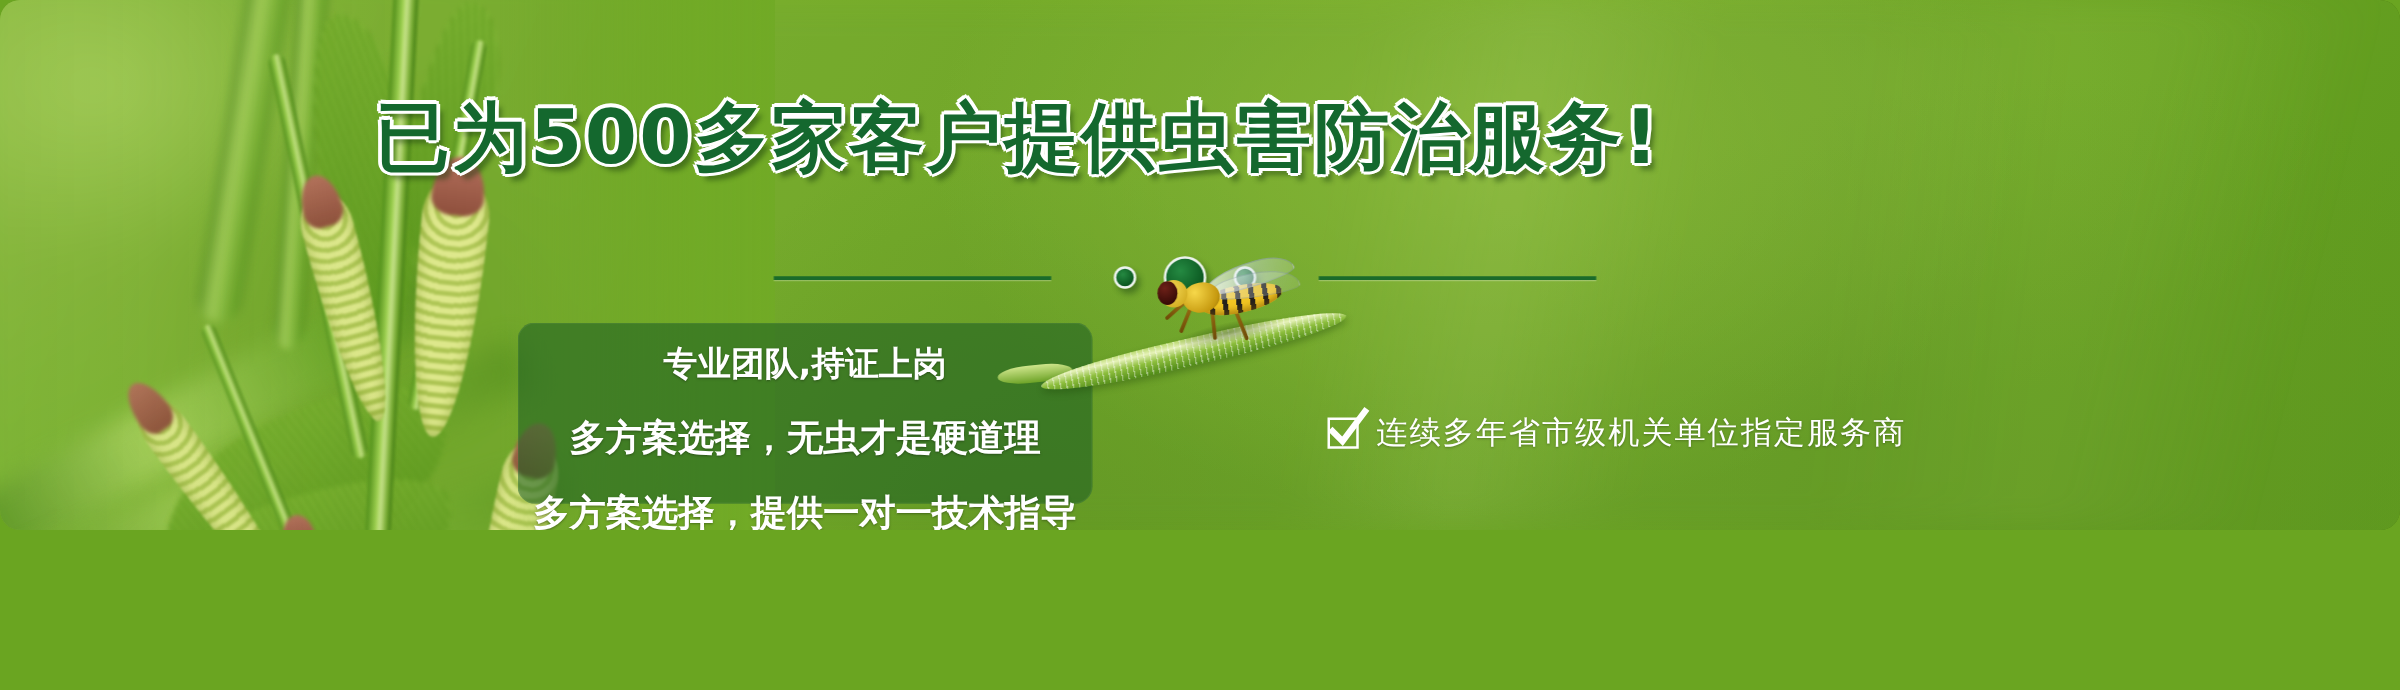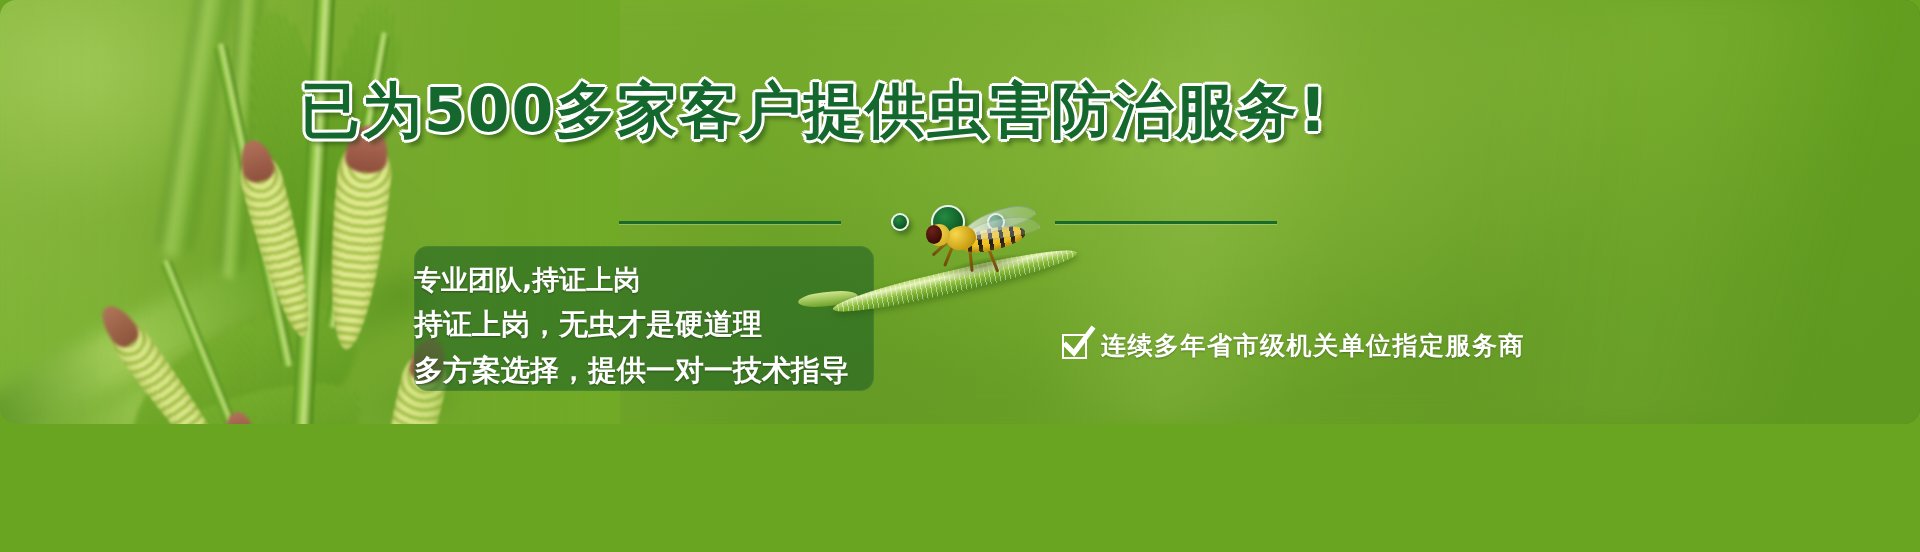--- a/index.html
+++ b/index.html
@@ -164,28 +164,28 @@
     flex:0 0 auto; border-radius:50%;
     background:radial-gradient(circle at 38% 32%, #258a42, #0d5c24 65%, #07461a);
     border:2px solid rgba(255,255,255,.92);
     box-shadow:3px 4px 5px rgba(20,60,15,.45);
   }
   .sep .dot.small { width:18px;  height:18px; }
   .sep .dot.big   { width:34px;  height:34px; margin:0 22px; }
 
   
   .claims {
-    position:absolute; left:414px; top:246px;
+    position:absolute; left:414px; top:258px;
     width:460px; height:145px;
     border-radius:14px;
     background:rgba(26,92,34,.56);
     box-shadow:inset 0 0 0 1px rgba(255,255,255,.06);
     padding:14px 0 0 0;
-    display:flex; flex-direction:column; align-items:flex-start; justify-content:flex-start;
-    gap:2px;
+    display:flex; flex-direction:column; align-items:center; justify-content:flex-start;
+    gap:16px;
   }
   .claims .line {
     color:#ffffff; font-weight:bold; white-space:nowrap;
     font-family:"DejaVu Sans","Liberation Sans",sans-serif;
     text-shadow:0 1px 2px rgba(0,0,0,.35);
   }
   .claims .line.l1 { font-size:27px; line-height:40px; letter-spacing:0px; }
   .claims .line.l2 { font-size:29px; line-height:44px; letter-spacing:0px; }
   .claims .line.l3 { font-size:29px; line-height:44px; letter-spacing:0px; }
 
@@ -257,21 +257,21 @@
   .fly .leg.g4 { left:26px; top:34px; transform:rotate(48deg); height:20px; }
   .fly-shadow {
     position:absolute; left:120px; top:58px; width:86px; height:16px;
     background:radial-gradient(ellipse at 50% 50%, rgba(40,70,10,.45), rgba(40,70,10,0) 72%);
     transform:rotate(-12deg);
   }
 
   
   .checklist {
     position:absolute; left:1062px; top:332px;
-    display:flex; flex-direction:column; gap:22px;font-weight:bold;
+    display:flex; flex-direction:column; gap:22px;
   }
   .check-row { display:flex; align-items:center; gap:14px; }
   .check-box {
     position:relative; width:25px; height:25px; flex:0 0 auto;
     border:2px solid #ffffff;
   }
   .check-box svg { position:absolute; left:-3px; top:-9px; overflow:visible; }
   .check-label {
     color:#ffffff; font-size:25px; line-height:28px;
     letter-spacing:1.5px; white-space:nowrap;
@@ -351,21 +351,21 @@
   <div class="sep">
     <span class="rule left"></span>
     <span class="dot small"></span>
     <span class="dot big"></span>
     <span class="dot small"></span>
     <span class="rule right"></span>
   </div>
 
   <div class="claims">
     <div class="line l1">专业团队,持证上岗</div>
-    <div class="line l2">持证上岗，无虫才是硬道理</div>
+    <div class="line l2">多方案选择，无虫才是硬道理</div>
     <div class="line l3">多方案选择，提供一对一技术指导</div>
   </div>
 
   <div class="fly-scene">
     <div class="leaf-tip"></div>
     <div class="leaf-blade"></div>
     <div class="fly-shadow"></div>
     <div class="fly">
       <span class="leg g4"></span>
         <span class="leg g1"></span>

